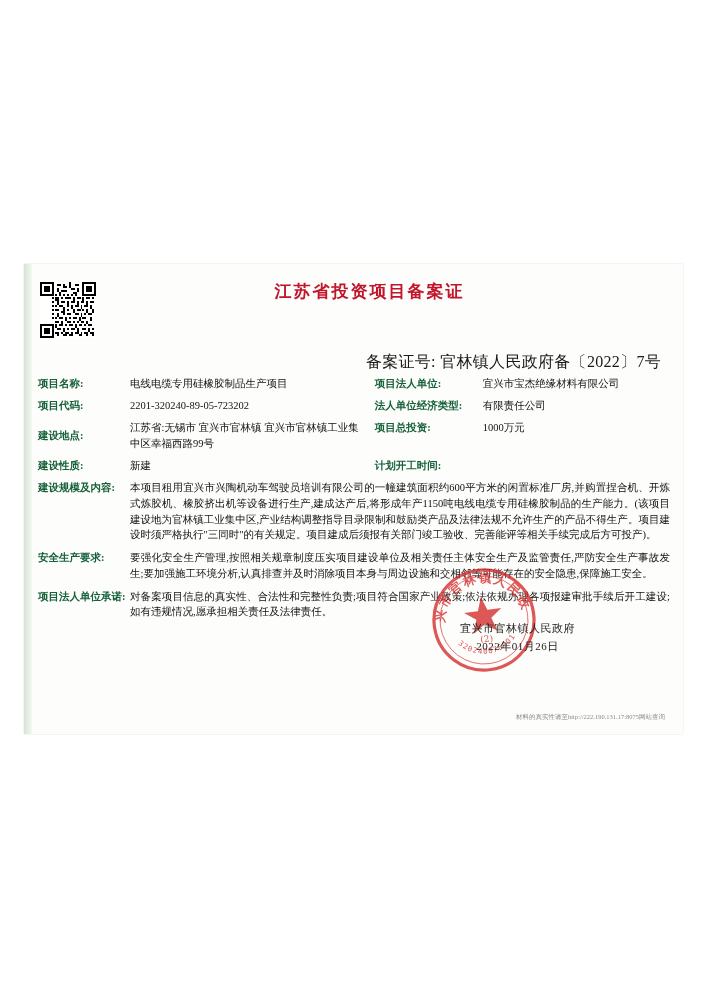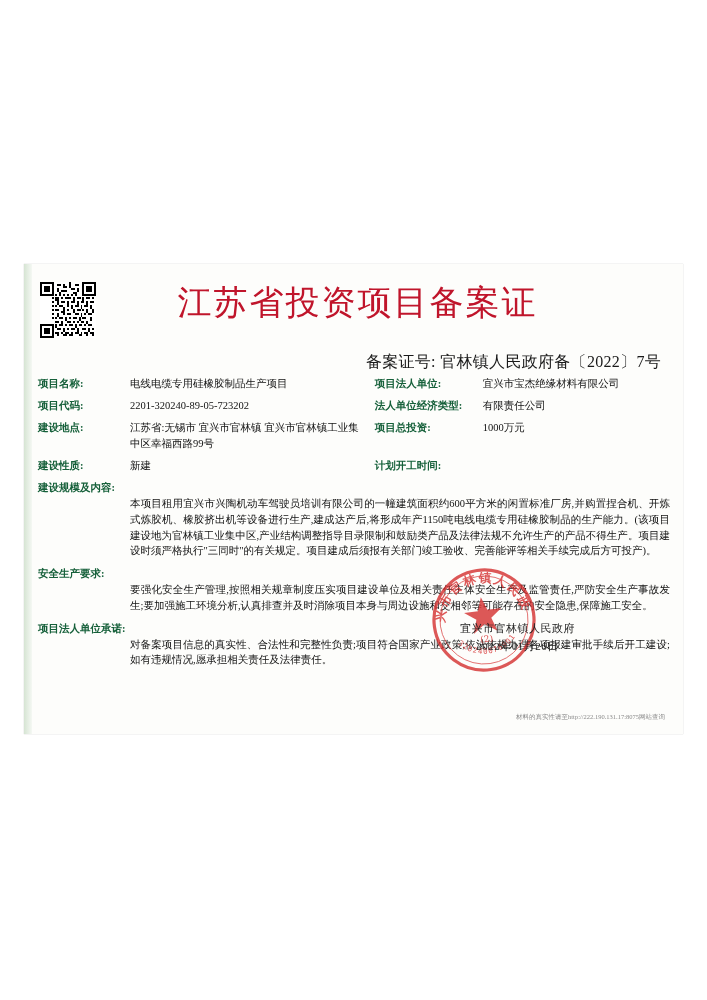--- a/index.html
+++ b/index.html
@@ -44,27 +44,27 @@
     left: 16px;
     top: 18px;
     width: 56px;
     height: 56px;
   }
   .qr svg { display:block; }
 
   
   .doc-title {
     position: absolute;
-    left: 4px;
+    left: 16px;
     top: 16px;
     width: 100%;
     text-align: center;
     font-family: "DejaVu Serif", "Liberation Serif", serif;
-    font-weight: normal;
-    font-size: 34px;
+    font-weight: bold;
+    font-size: 17px;
     letter-spacing: 2px;
     color: #c0152b;
   }
 
   
   .record-no {
     position: absolute;
     right: 22px;
     top: 88px;
     font-size: 16px;
@@ -83,40 +83,40 @@
 
   .row {
     display: flex;
     align-items: flex-start;
     margin-bottom: 7px;
   }
   .col {
     display: flex;
     align-items: flex-start;
   }
-  .col.left  { width: 330px; }
+  .col.left  { width: 330px; align-items: center; }
   .col.right { width: 300px; margin-left: 12px; }
 
   .lbl {
     color: #16603a;
     font-weight: bold;
     white-space: nowrap;
     flex: 0 0 auto;
   }
   .col.left  .lbl { width: 92px; }
   .col.right .lbl { width: 108px; }
 
   .val {
     flex: 1 1 auto;
     color: #111;
   }
 
   
   .row.wide .lbl { width: 92px; }
-  .row.wide .val { width: 540px; margin-top: 16px; }
+  .row.wide .val { width: 540px; }
 
   .val.just {
     text-align: justify;
     text-justify: inter-ideograph;
     line-height: 1.5;
   }
 
   
   .seal {
     position: absolute;

